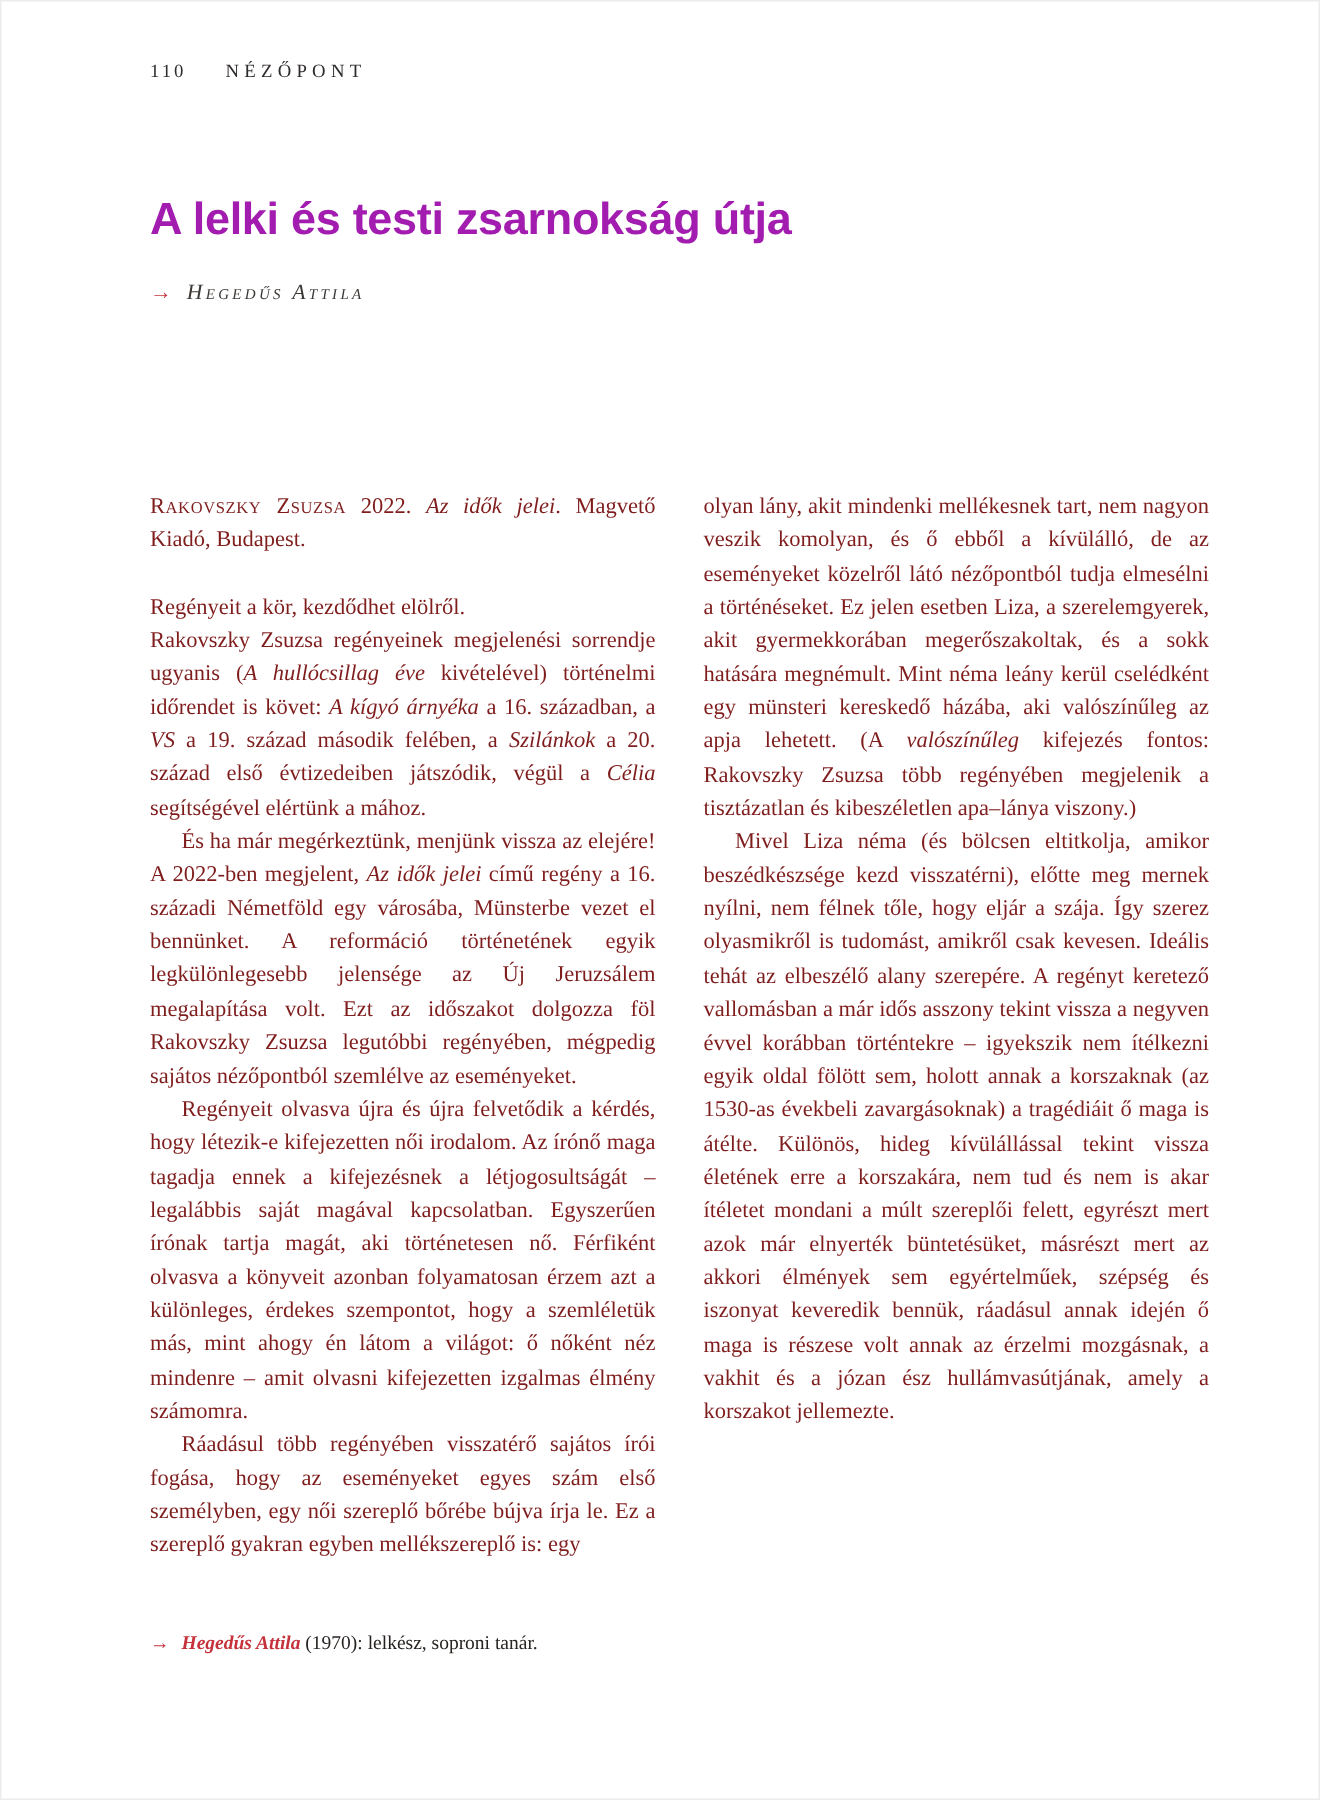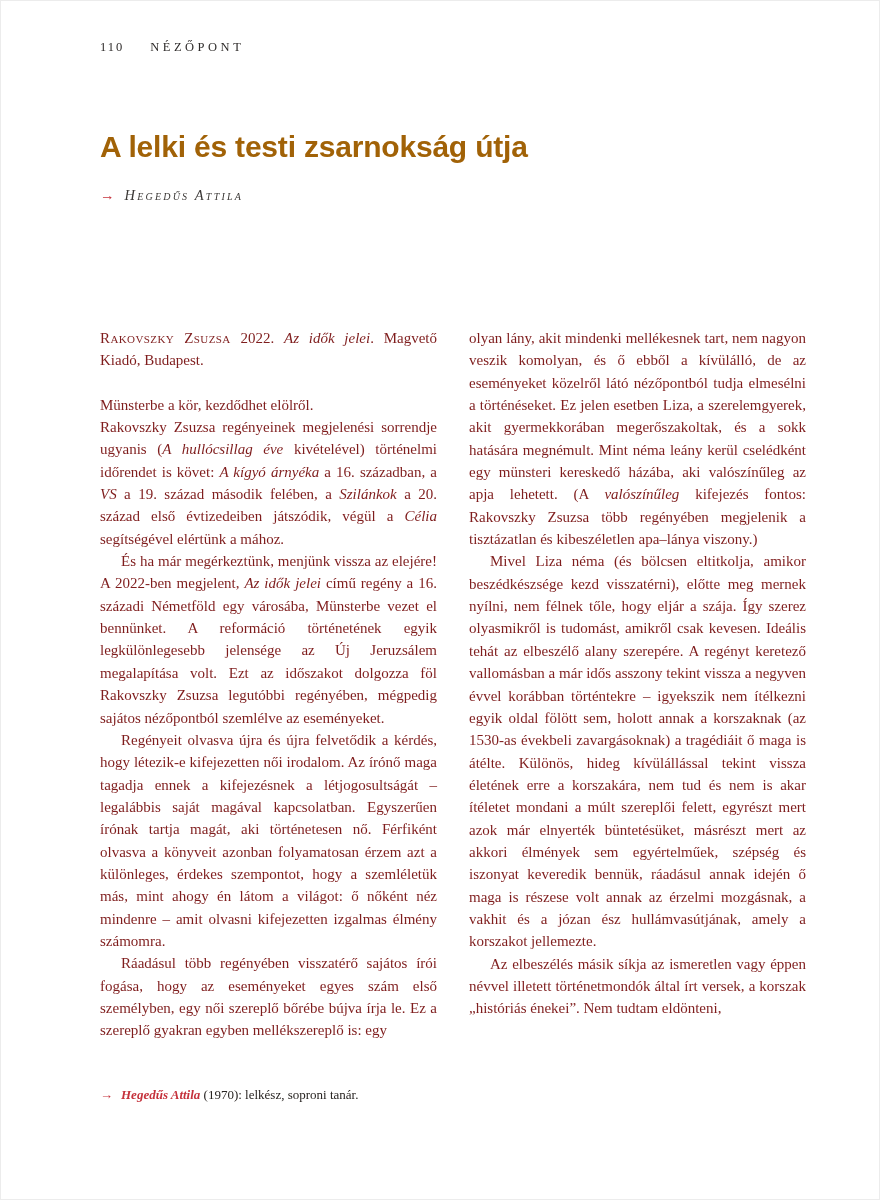--- a/index.html
+++ b/index.html
@@ -19,21 +19,21 @@
     font-size:12.5px;color:#2e2b2a;
   }
   .page-header .pagenum{letter-spacing:2px;}
   .page-header .section{letter-spacing:3.5px;}
   
   .article-title{
     position:absolute;top:130px;left:100px;margin:0;
     width:706px;
     font-family:"Liberation Sans", sans-serif;
     font-weight:700;font-size:30px;line-height:1.15;
-    letter-spacing:-0.2px;color:#a16207;
+    letter-spacing:-0.2px;color:#a21caf;
   }
   .author-line{
     position:absolute;top:187px;left:100px;
     display:flex;align-items:baseline;gap:10px;
     font-size:14.5px;color:#3b3836;
   }
   .arrow{color:var(--accent);font-style:normal;}
   .author-name{
     font-style:italic;font-variant:small-caps;
     letter-spacing:2.2px;
@@ -77,30 +77,29 @@
   <h1 class="article-title">A lelki és testi zsarnokság útja</h1>
 
   <div class="author-line">
     <span class="arrow">→</span>
     <span class="author-name">Hegedűs Attila</span>
   </div>
 
   <div class="columns">
     <div class="col" id="col-left">
         <p class=""><span class="run-smallcaps">Rakovszky Zsuzsa</span><span class="run-normal"> 2022. </span><span class="run-italic">Az idők jelei</span><span class="run-normal">. Magvető Kiadó, Budapest.</span></p>
-        <p class="gap"><span class="run-normal">Münsterbe a kör, kezdődhet elölről.</span></p>
+        <p class="gap"><span class="run-normal">Regényeit a kör, kezdődhet elölről.</span></p>
         <p class=""><span class="run-normal">Rakovszky Zsuzsa regényeinek megjelenési sorrendje ugyanis (</span><span class="run-italic">A hullócsillag éve</span><span class="run-normal"> kivételével) történelmi időrendet is követ: </span><span class="run-italic">A kígyó árnyéka</span><span class="run-normal"> a 16. században, a </span><span class="run-italic">VS</span><span class="run-normal"> a 19. század második felében, a </span><span class="run-italic">Szilánkok</span><span class="run-normal"> a 20. század első évtizedeiben játszódik, végül a </span><span class="run-italic">Célia</span><span class="run-normal"> segítségével elértünk a mához.</span></p>
         <p class="indent "><span class="run-normal">És ha már megérkeztünk, menjünk vissza az elejére! A 2022-ben megjelent, </span><span class="run-italic">Az idők jelei</span><span class="run-normal"> című regény a 16. századi Németföld egy városába, Münsterbe vezet el bennünket. A reformáció történetének egyik legkülönlegesebb jelensége az Új Jeruzsálem megalapítása volt. Ezt az időszakot dolgozza föl Rakovszky Zsuzsa legutóbbi regényében, mégpedig sajátos nézőpontból szemlélve az eseményeket.</span></p>
         <p class="indent "><span class="run-normal">Regényeit olvasva újra és újra felvetődik a kérdés, hogy létezik-e kifejezetten női irodalom. Az írónő maga tagadja ennek a kifejezésnek a létjogosultságát – legalábbis saját magával kapcsolatban. Egyszerűen írónak tartja magát, aki történetesen nő. Férfiként olvasva a könyveit azonban folyamatosan érzem azt a különleges, érdekes szempontot, hogy a szemléletük más, mint ahogy én látom a világot: ő nőként néz mindenre – amit olvasni kifejezetten izgalmas élmény számomra.</span></p>
         <p class="indent "><span class="run-normal">Ráadásul több regényében visszatérő sajátos írói fogása, hogy az eseményeket egyes szám első személyben, egy női szereplő bőrébe bújva írja le. Ez a szereplő gyakran egyben mellékszereplő is: egy</span></p>
       </div>
     <div class="col" id="col-right">
         <p class=""><span class="run-normal">olyan lány, akit mindenki mellékesnek tart, nem nagyon veszik komolyan, és ő ebből a kívülálló, de az eseményeket közelről látó nézőpontból tudja elmesélni a történéseket. Ez jelen esetben Liza, a szerelemgyerek, akit gyermekkorában megerőszakoltak, és a sokk hatására megnémult. Mint néma leány kerül cselédként egy münsteri kereskedő házába, aki valószínűleg az apja lehetett. (A </span><span class="run-italic">valószínűleg</span><span class="run-normal"> kifejezés fontos: Rakovszky Zsuzsa több regényében megjelenik a tisztázatlan és kibeszéletlen apa–lánya viszony.)</span></p>
         <p class="indent "><span class="run-normal">Mivel Liza néma (és bölcsen eltitkolja, amikor beszédkészsége kezd visszatérni), előtte meg mernek nyílni, nem félnek tőle, hogy eljár a szája. Így szerez olyasmikről is tudomást, amikről csak kevesen. Ideális tehát az elbeszélő alany szerepére. A regényt keretező vallomásban a már idős asszony tekint vissza a negyven évvel korábban történtekre – igyekszik nem ítélkezni egyik oldal fölött sem, holott annak a korszaknak (az 1530-as évekbeli zavargásoknak) a tragédiáit ő maga is átélte. Különös, hideg kívülállással tekint vissza életének erre a korszakára, nem tud és nem is akar ítéletet mondani a múlt szereplői felett, egyrészt mert azok már elnyerték büntetésüket, másrészt mert az akkori élmények sem egyértelműek, szépség és iszonyat keveredik bennük, ráadásul annak idején ő maga is részese volt annak az érzelmi mozgásnak, a vakhit és a józan ész hullámvasútjának, amely a korszakot jellemezte.</span></p>
-        <p class="indent "><span class="run-normal">Az elbeszélés másik síkja az ismeretlen vagy éppen névvel illetett történetmondók által írt versek, a korszak „históriás énekei”. Nem tudtam eldönteni,</span></p>
       </div>
   </div>
 
   <div class="footnote">
     <span class="arrow">→</span>
     <span><span class="fn-name">Hegedűs Attila</span><span class="fn-rest"> (1970): lelkész, soproni tanár.</span></span>
   </div>
 
 </div>
 

